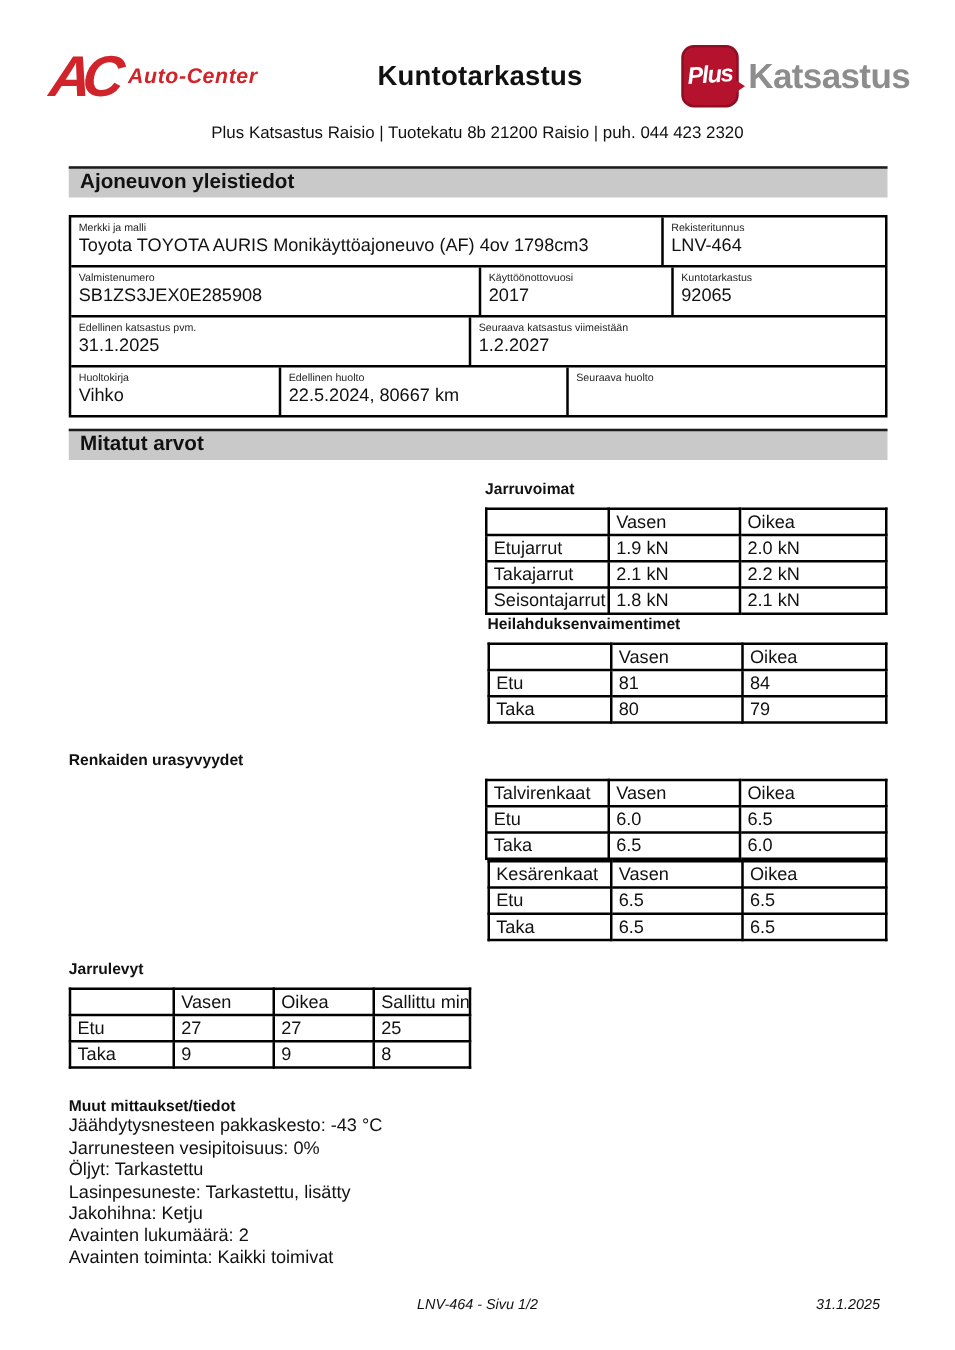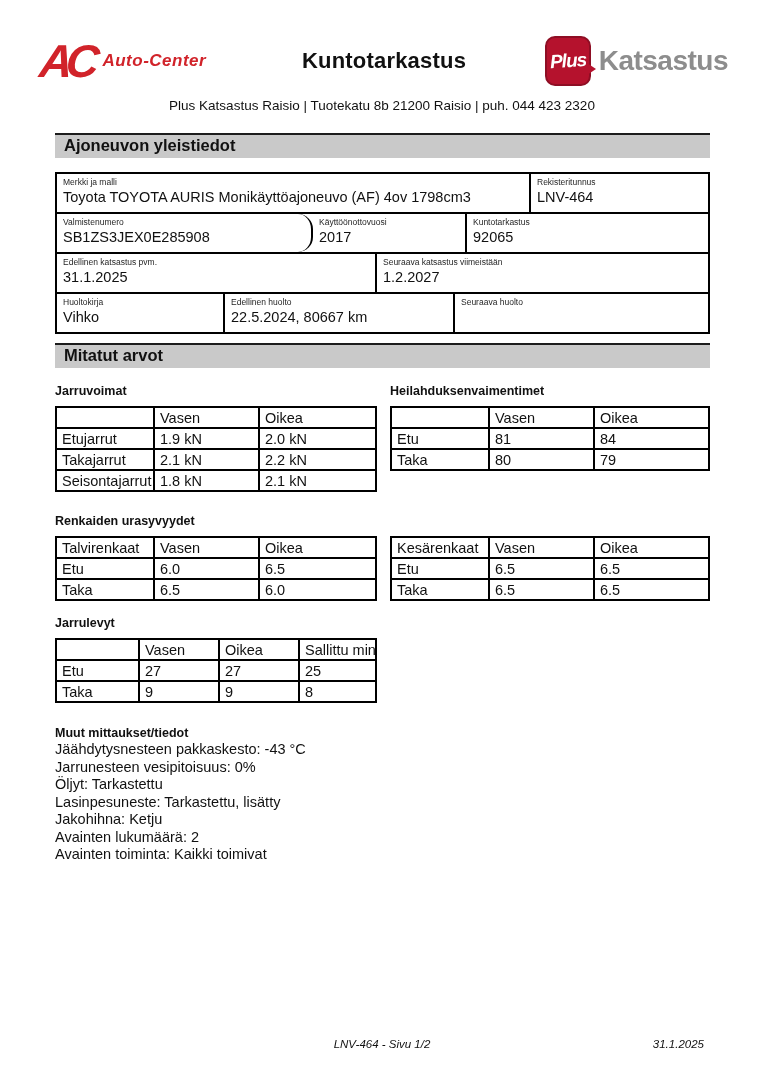--- a/index.html
+++ b/index.html
@@ -46,25 +46,25 @@
   .section-bar.second{margin-top:9px;}
 
   
   .vtable{margin-top:14px;border:2px solid #000;}
   .vrow{display:flex;border-bottom:2px solid #000;}
   .vrow:last-child{border-bottom:none;}
   .vcell{border-right:2px solid #000;padding:3px 6px 4px;min-height:38px;}
   .vcell:last-child{border-right:none;flex:1;}
   .vlabel{font-size:8.5px;color:#1f1f1f;margin-bottom:2px;}
   .vvalue{font-size:14.5px;line-height:17px;min-height:17px;}
-  .r1c1{width:474px;} .r2c1{width:256px;border-radius:15px;} .r2c2{width:154px;}
+  .r1c1{width:474px;} .r2c1{width:328px;} .r2c2{width:154px;}
   .r3c1{width:320px;} .r4c1{width:168px;} .r4c2{width:230px;}
 
   
-  .meas-row{display:flex;justify-content:space-between;align-items:flex-start;margin-top:16px;}
+  .meas-row{display:flex;justify-content:space-between;align-items:flex-end;margin-top:16px;flex-direction:column;}
   .meas-col-left{width:322px;}
   .meas-col-right{width:320px;}
   .mcaption{font-size:12.5px;font-weight:bold;margin-bottom:8px;}
   table.mtable{border-collapse:collapse;width:100%;table-layout:fixed;}
   table.mtable td{border:2px solid #000;font-size:14.5px;padding:0 5px;height:21px;
                   overflow:hidden;white-space:nowrap;}
   .cols3 td:nth-child(1){width:98px;}
   .cols3 td:nth-child(2){width:105px;}
   .cols4 td:nth-child(1){width:83px;}
   .cols4 td:nth-child(2){width:80px;}

